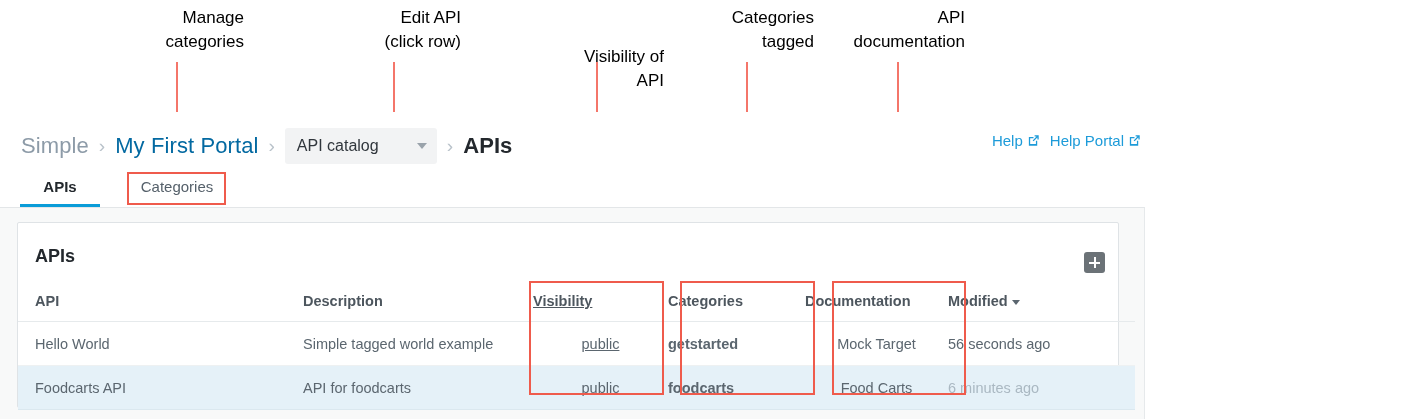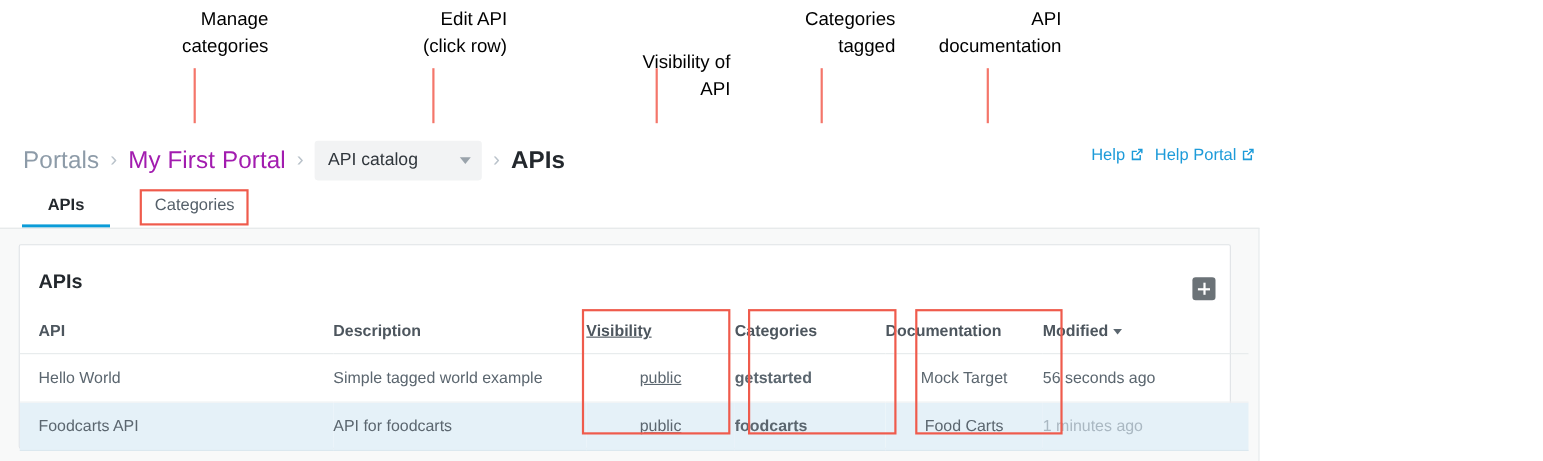--- a/index.html
+++ b/index.html
@@ -65,21 +65,21 @@
     display: flex;
     align-items: center;
     gap: 0px;
   }
   .bc-item {
     font-size: 22px;
     color: #8d9ba8;
     letter-spacing: 0.1px;
   }
   .bc-item.strong {
-    color: #a21caf;
+    color: #0369a1;
   }
   .bc-item.current {
     color: #23282d;
     font-weight: bold;
   }
   .bc-sep {
     font-size: 19px;
     color: #b9c2ca;
     margin: 0 10px;
     font-weight: 300;
@@ -298,21 +298,21 @@
 
   <div class="annot-hline" style="left:1118px; top:248px; width:85px;"></div>
   <div class="annot-right-label" style="left:1210px; top:238px;">Add API to portal</div>
 
   <div class="annot-hline" style="left:1110px; top:378px; width:85px;"></div>
   <div class="annot-right-label" style="left:1202px; top:368px;">Remove API from portal</div>
 
   <div class="app">
 
     <div class="breadcrumb">
-      <span class="bc-item">Portals</span>
+      <span class="bc-item">Simple</span>
       <span class="bc-sep">›</span>
       <span class="bc-item strong">My First Portal</span>
       <span class="bc-sep">›</span>
       <span class="bc-select">
         <span class="bc-select-label">API catalog</span>
         <span class="bc-caret"></span>
       </span>
       <span class="bc-sep">›</span>
       <span class="bc-item current">APIs</span>
     </div>
@@ -372,21 +372,21 @@
               <td class="c-cat">getstarted</td>
               <td class="c-doc">Mock Target</td>
               <td class="c-mod">56 seconds ago</td>
             </tr>
             <tr class="row-selected">
               <td class="c-api">Foodcarts API</td>
               <td class="c-desc">API for foodcarts</td>
               <td class="c-vis">public</td>
               <td class="c-cat">foodcarts</td>
               <td class="c-doc">Food Carts</td>
-              <td class="c-mod faded">1 minutes ago</td>
+              <td class="c-mod faded">6 minutes ago</td>
             </tr>
           </tbody>
         </table>
       </div>
 
     </div>
   </div>
 
   <div class="hl-box" style="left:127px; top:172px; width:99px; height:33px;"></div>
   <div class="hl-box" style="left:529px; top:281px; width:135px; height:114px;"></div>

